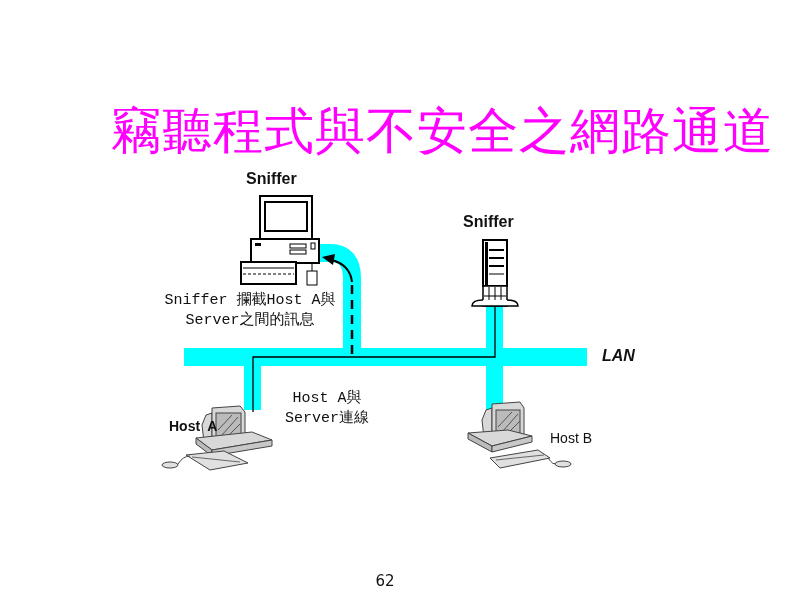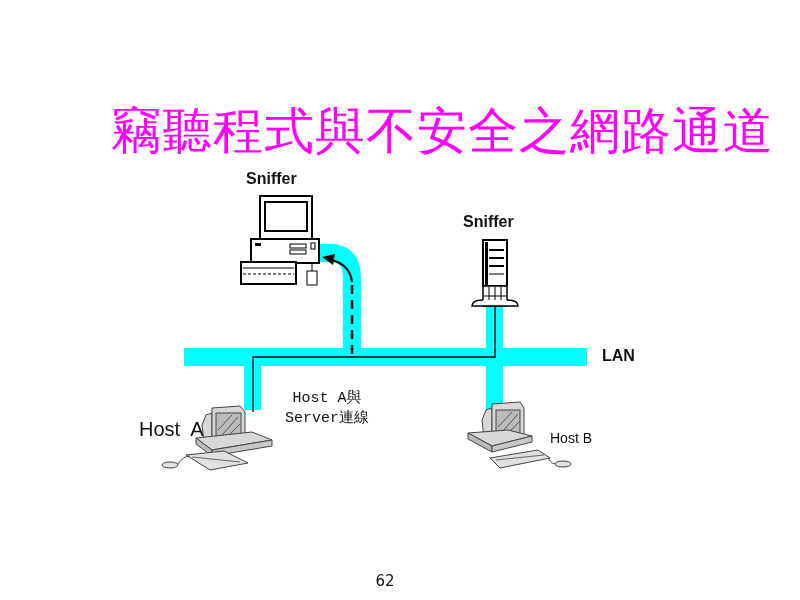--- a/index.html
+++ b/index.html
@@ -94,24 +94,26 @@
     <polygon points="492,446 532,436 532,442 492,452" fill="#c8c8c8"></polygon>
     <polygon points="490,458 538,450 550,458 500,468" fill="#e0e0e0"></polygon>
     <line x1="496" y1="460" x2="544" y2="455" stroke="#666"></line>
     <ellipse cx="563" cy="464" rx="8" ry="3" fill="#e0e0e0"></ellipse>
     <path d="M 548 458 Q 554 466 555 463" fill="none"></path>
   </g>
 </svg>
 
 <div class="abs lbl-sans" style="left:246px;top:170px;font-size:16px;">Sniffer</div>
 <div class="abs lbl-sans" style="left:463px;top:213px;font-size:16px;">Sniffer</div>
-<div class="abs lbl-sans" style="left:602px;top:347px;font-size:16px;">LAN</div>
-<div class="abs lbl-plain" style="left:139px;top:418px;font-size:20px;white-space:pre;">Host  A</div>
+<div class="abs lbl-sans" style="left:602px;top:347px;font-size:16px;font-style:italic;">LAN</div>
+<div class="abs lbl-plain" style="left:169px;top:418px;font-size:14px;white-space:pre;font-weight:bold;">Host  A</div>
 <div class="abs lbl-plain" style="left:550px;top:430px;font-size:14px;">Host B</div>
 
 <div class="abs lbl-mono" style="left:150px;top:291px;width:200px;">
+  <div>Sniffer 攔截Host A與</div>
+  <div>Server之間的訊息</div>
 </div>
 <div class="abs lbl-mono" style="left:272px;top:389px;width:110px;">
   <div>Host A與</div>
   <div>Server連線</div>
 </div>
 
 <div class="abs page-num">62</div>
 
 </body></html>

